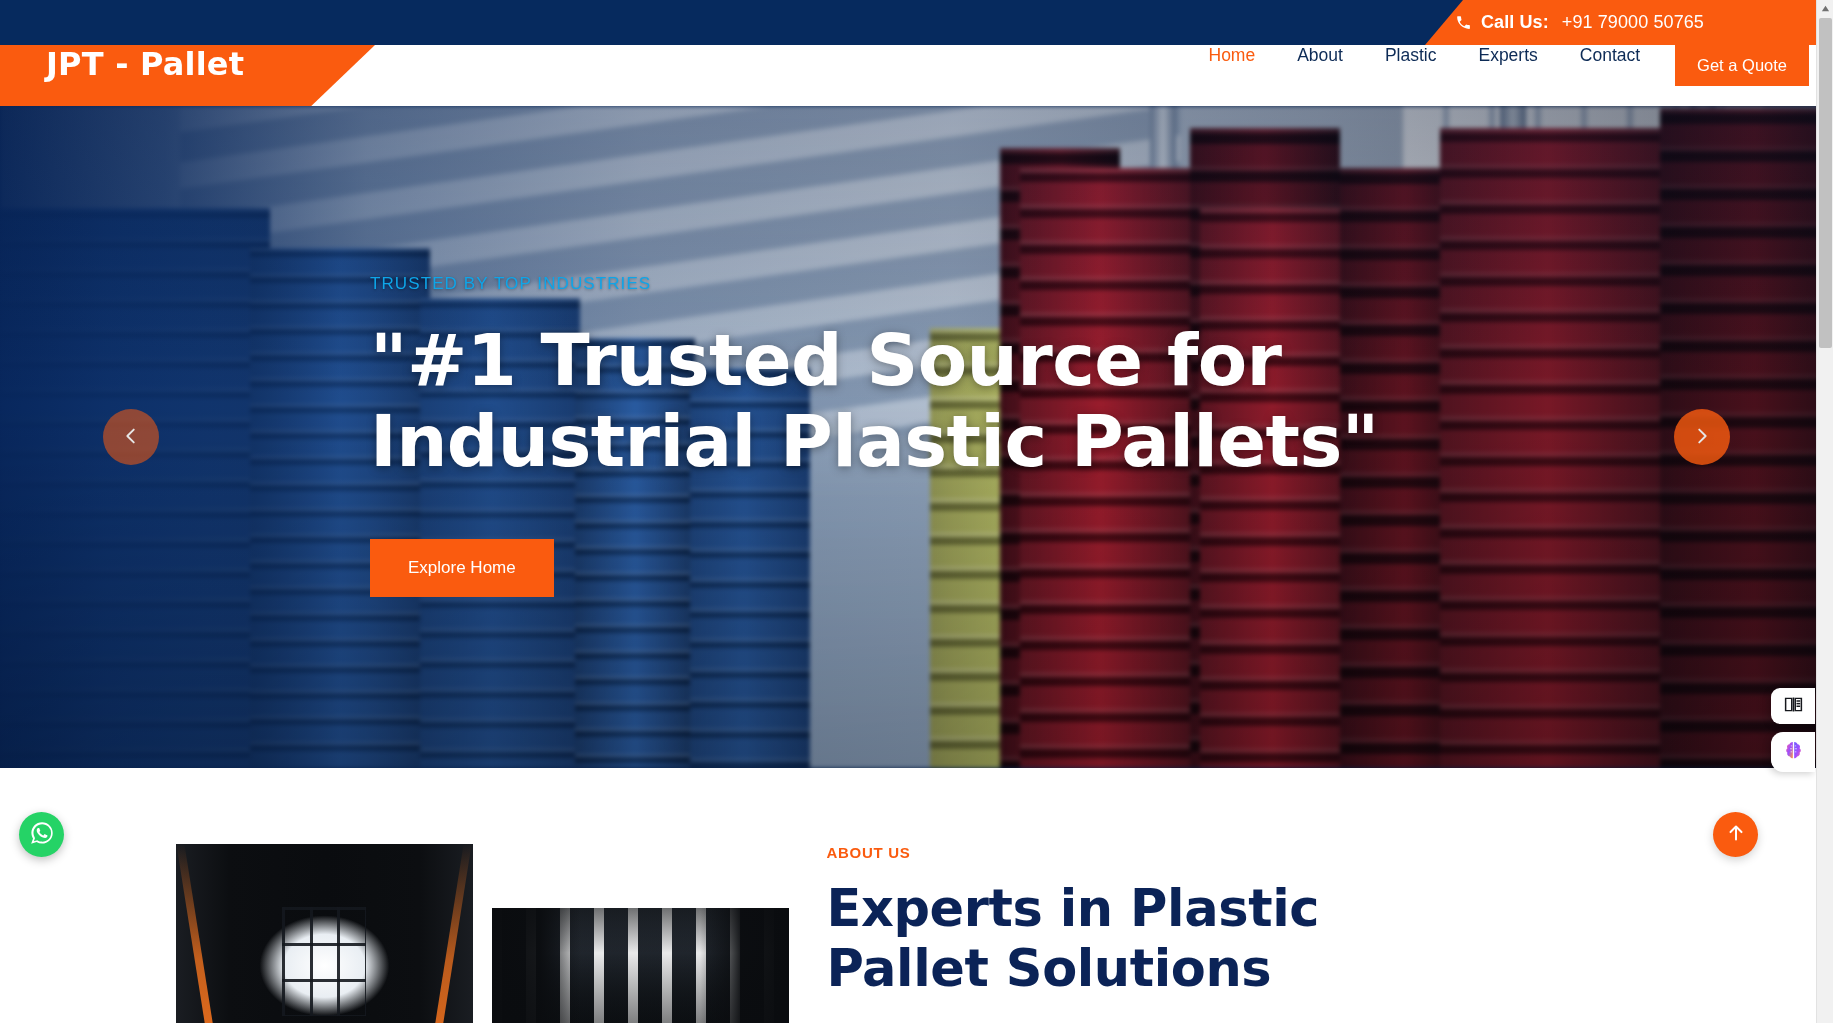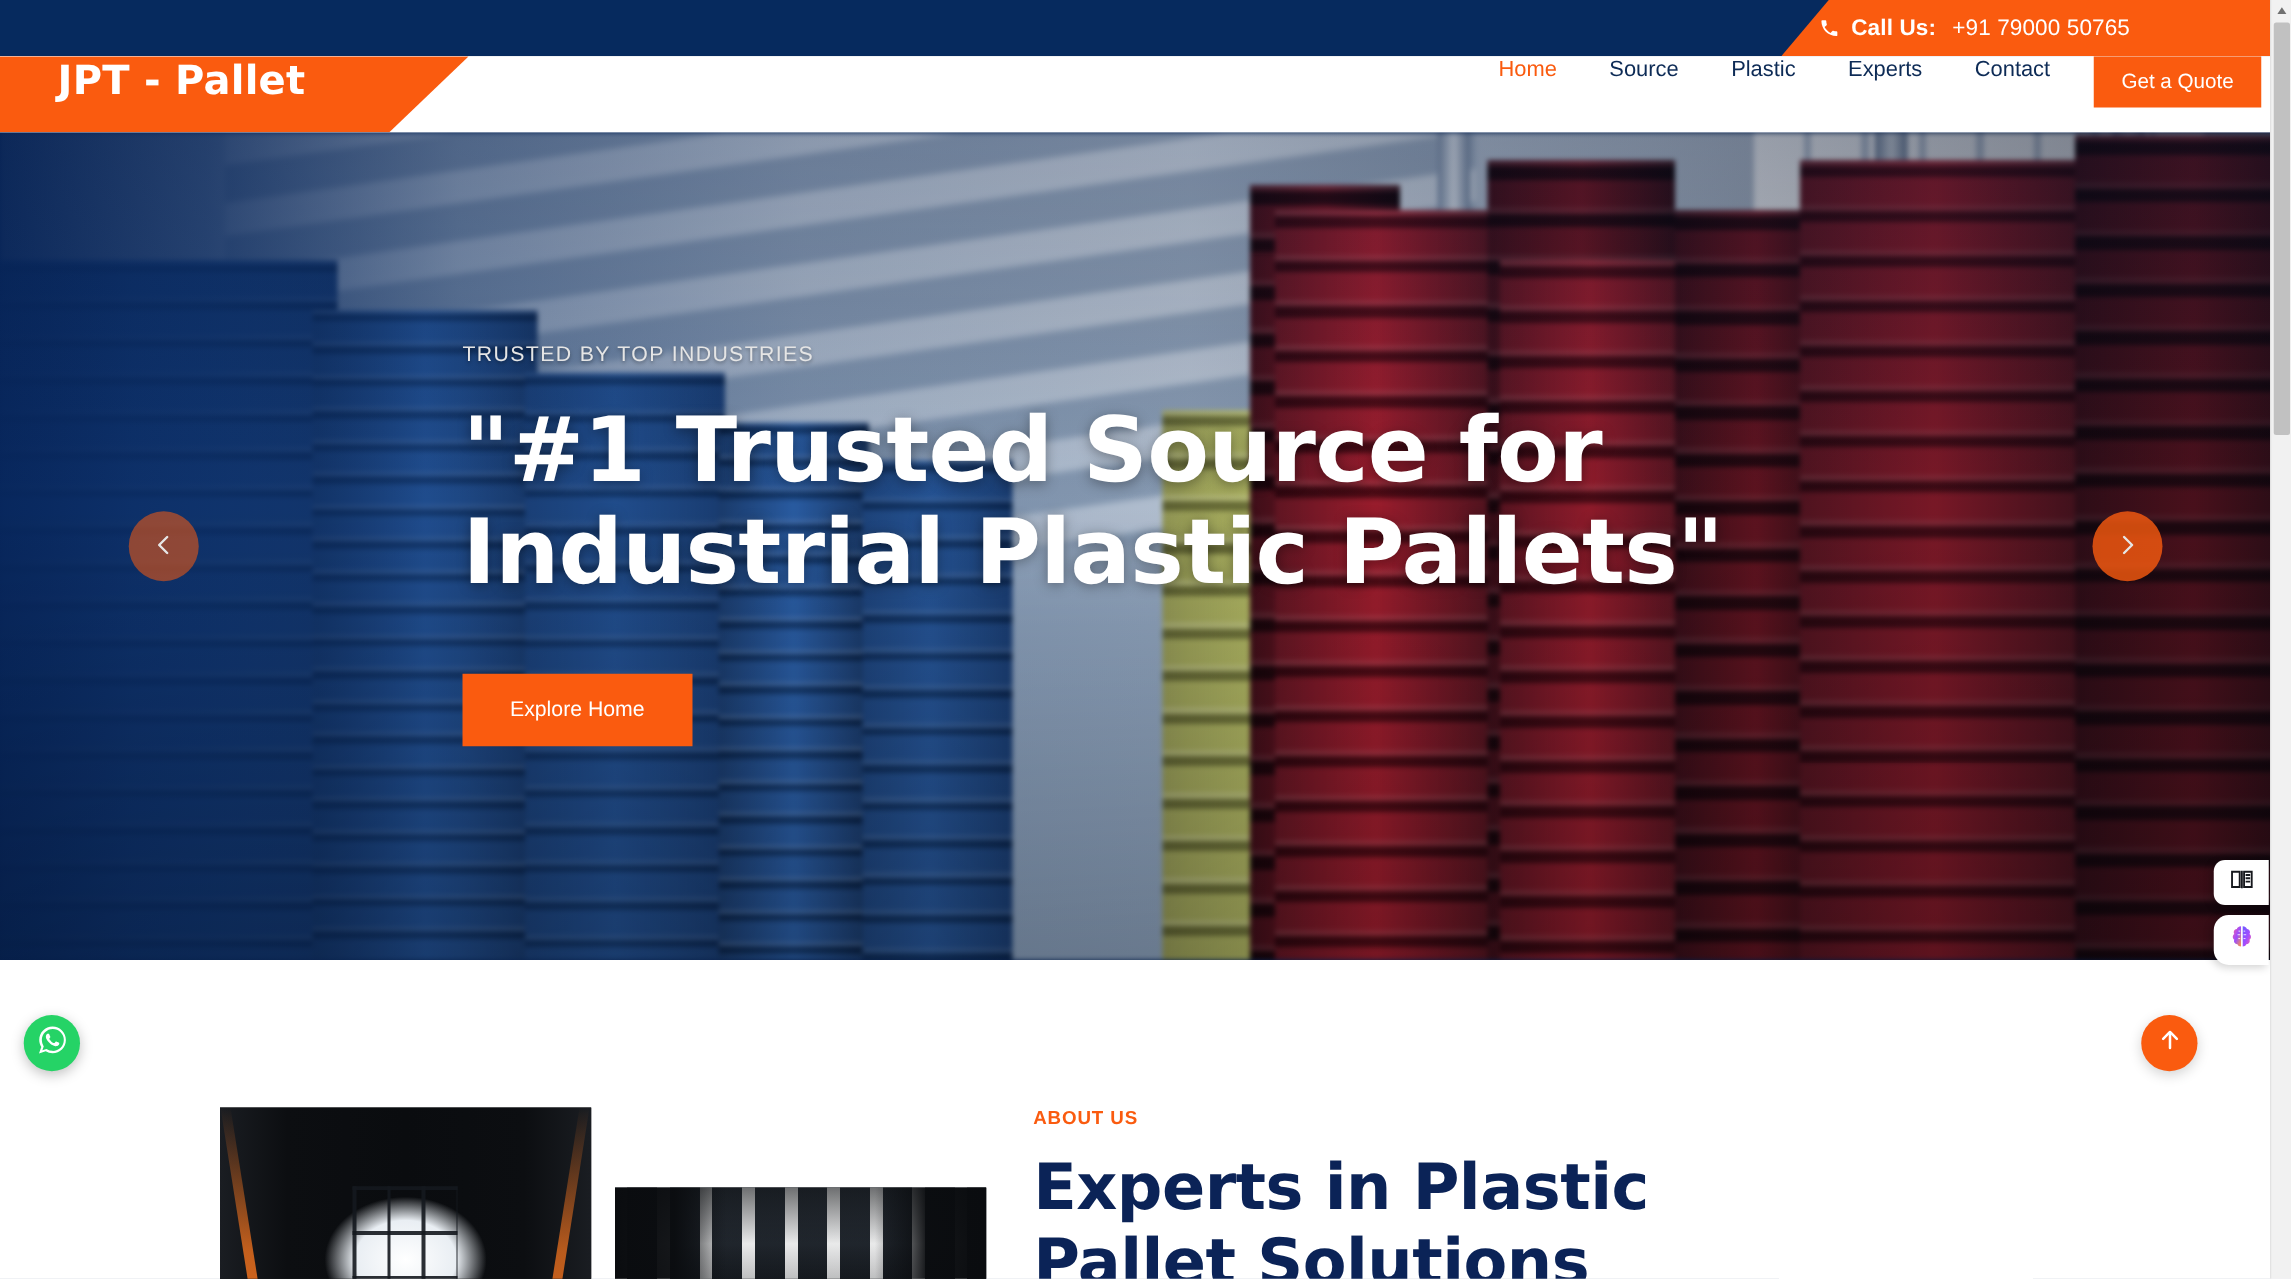--- a/index.html
+++ b/index.html
@@ -226,21 +226,21 @@
     background: linear-gradient(180deg, rgba(6,24,58,.22) 0%, rgba(0,0,0,0) 45%, rgba(0,0,0,.22) 100%);
   }
 
   .hero-content {
     position: absolute;
     left: 370px;
     top: 168px;
     z-index: 6;
   }
   .hero-eyebrow {
-    color: #e5e5e5;
+    color: #0ea5e9;
     font-size: 17px;
     letter-spacing: 1.1px;
     font-weight: 500;
     margin-bottom: 26px;
     text-shadow: 0 1px 3px rgba(0,0,0,.35);
   }
   .hero-title {
     color: #ffffff;
     font-size: 72px;
     line-height: 1.13;
@@ -279,21 +279,21 @@
   }
   .hero-arrow.left  { left: 103px; }
   .hero-arrow.right { right: 103px; background: rgba(250,91,15,.80); }
   .hero-arrow svg { width: 22px; height: 22px; stroke: #e6e6e6; fill: none; stroke-width: 2.1; }
 
   
   .about {
     position: relative;
     height: 204px;
     background: #ffffff;
-    padding-top: 118px;
+    padding-top: 76px;
   }
   .about-inner {
     position: relative;
     width: 1560px;
     margin: 0 auto;
     display: flex;
     gap: 0;
   }
   .about-media {
     position: relative;
@@ -486,21 +486,21 @@
       </div>
     </div>
   </div>
 
   <div class="header">
     <div class="logo-shape">
       <span class="logo-text">JPT - Pallet</span>
     </div>
     <nav class="nav">
       <span class="nav-item active">Home</span>
-      <span class="nav-item">Source</span>
+      <span class="nav-item">About</span>
       <span class="nav-item">Plastic</span>
       <span class="nav-item">Experts</span>
       <span class="nav-item">Contact</span>
       <button class="quote-btn">Get a Quote</button>
     </nav>
   </div>
 
   <section class="hero">
 
     <div class="hero-photo hero-blur">

